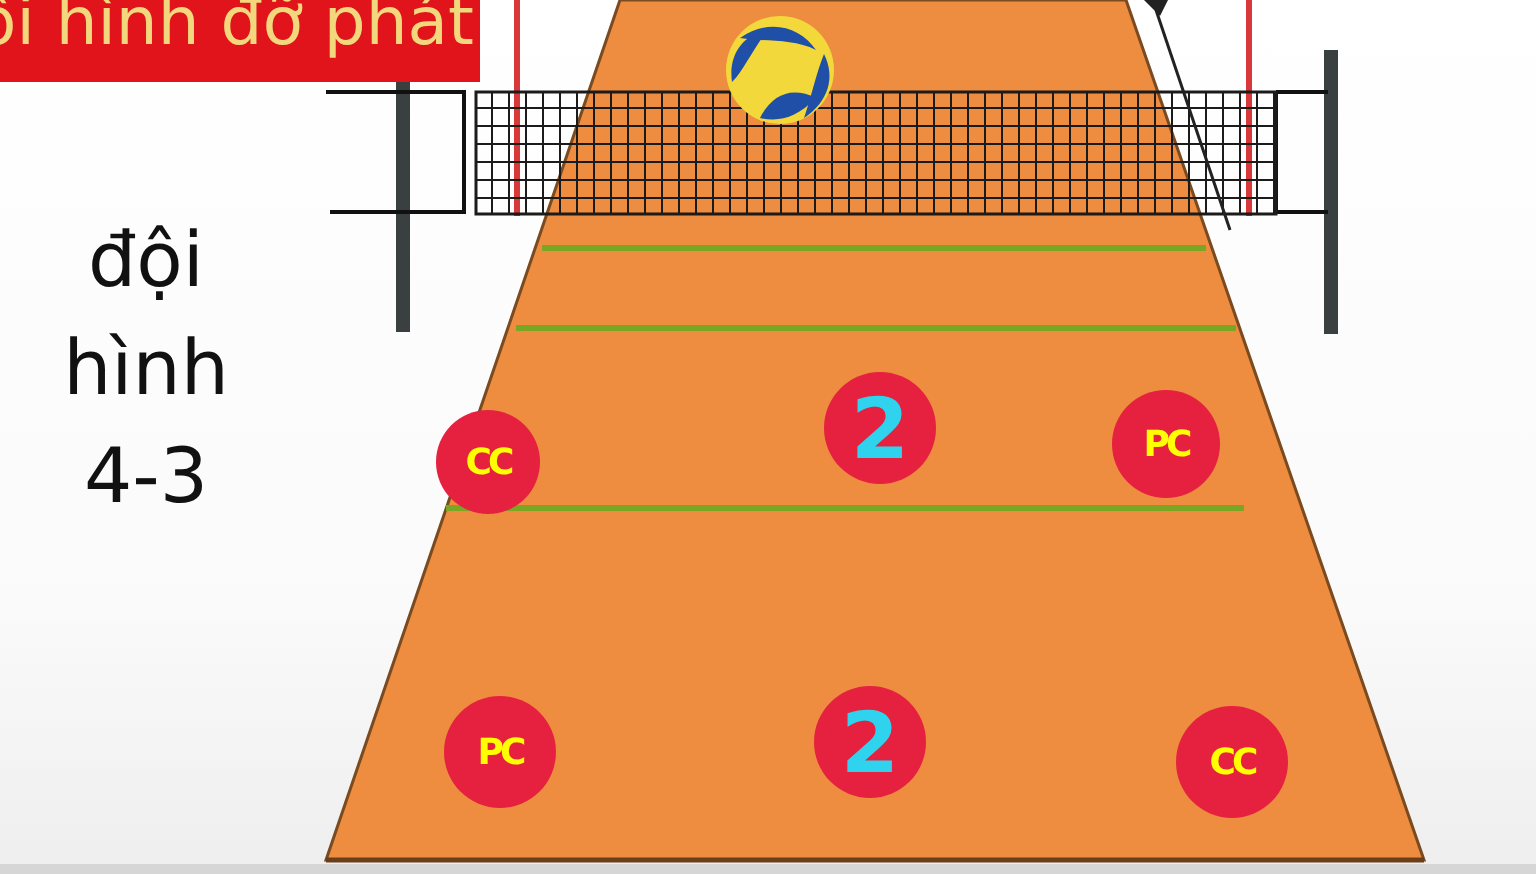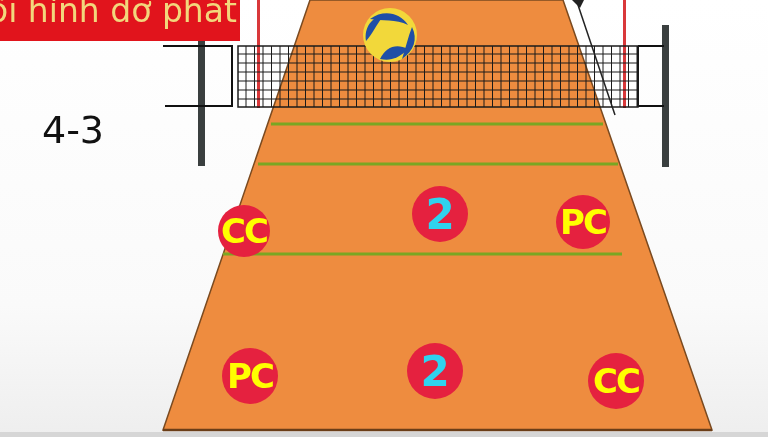--- a/index.html
+++ b/index.html
@@ -3,21 +3,21 @@
 <meta charset="utf-8">
 <style>
   html,body{margin:0;padding:0;}
   body{width:768px;height:437px;overflow:hidden;position:relative;background:#fff;font-family:"DejaVu Sans",sans-serif;}
   .bg{position:absolute;inset:0;background:linear-gradient(180deg,#ffffff 0%,#fafafa 70%,#eeeeee 100%);}
   .court-svg{position:absolute;left:0;top:0;}
   .title-banner{position:absolute;left:0;top:0;width:240px;height:41px;background:#e1141c;color:#f2d77c;font-size:33px;line-height:34px;white-space:nowrap;overflow:hidden;}
   .title-banner span{position:absolute;left:-12px;top:-6px;font-family:"DejaVu Sans",sans-serif;letter-spacing:0px;}
   .side-label{position:absolute;left:18px;top:103px;width:110px;text-align:center;font-size:38px;line-height:54px;color:#111;font-family:"DejaVu Sans",sans-serif;}
   .player{position:absolute;border-radius:50%;background:#e5213f;display:flex;align-items:center;justify-content:center;font-family:"DejaVu Sans",sans-serif;font-weight:bold;}
-  .player.pos{color:#ffff00;font-size:34px;letter-spacing:-2px;}
+  .player.pos{color:#ffff00;font-size:18px;letter-spacing:-2px;}
   .player.num{color:#2fd3ee;font-size:42px;}
   .bottom-bar{position:absolute;left:0;top:432px;width:768px;height:5px;background:#d6d6d6;}
 </style>
 </head>
 <body>
 
 <div class="bg"></div>
 
 <svg class="court-svg" width="768" height="437" viewBox="0 0 768 437">
 
@@ -110,20 +110,22 @@
 
   <line x1="578" y1="5" x2="615" y2="115" stroke="#222" stroke-width="1.5"></line>
   <polygon points="572,0 584,0 580,8" fill="#222"></polygon>
 </svg>
 
 <div class="title-banner">
   <span>ội hình đỡ phát bóng</span>
 </div>
 
 <div class="side-label">
+  <div>đội</div>
+  <div>hình</div>
   <div>4-3</div>
 </div>
 
 <div id="players">
     <div class="player pos" style="left: 218px; top: 205px; width: 52px; height: 52px;">CC</div>
     <div class="player num" style="left: 412px; top: 186px; width: 56px; height: 56px;">2</div>
     <div class="player pos" style="left: 556px; top: 195px; width: 54px; height: 54px;">PC</div>
     <div class="player pos" style="left: 222px; top: 348px; width: 56px; height: 56px;">PC</div>
     <div class="player num" style="left: 407px; top: 343px; width: 56px; height: 56px;">2</div>
     <div class="player pos" style="left: 588px; top: 353px; width: 56px; height: 56px;">CC</div>

